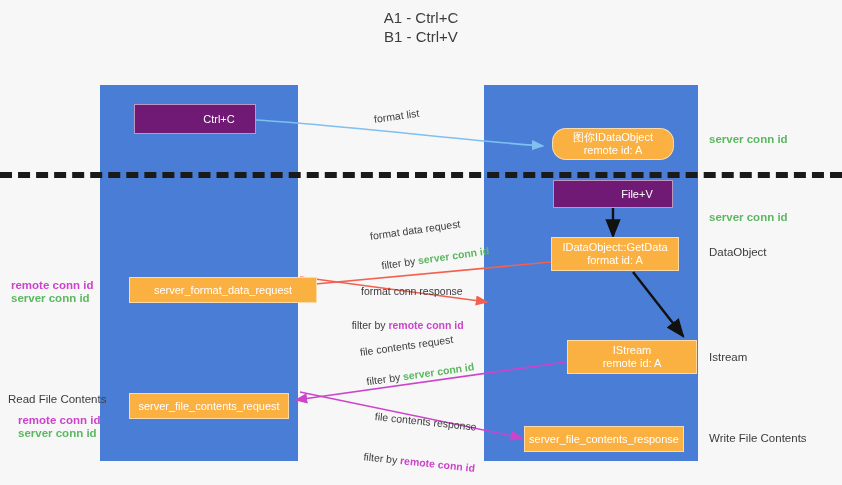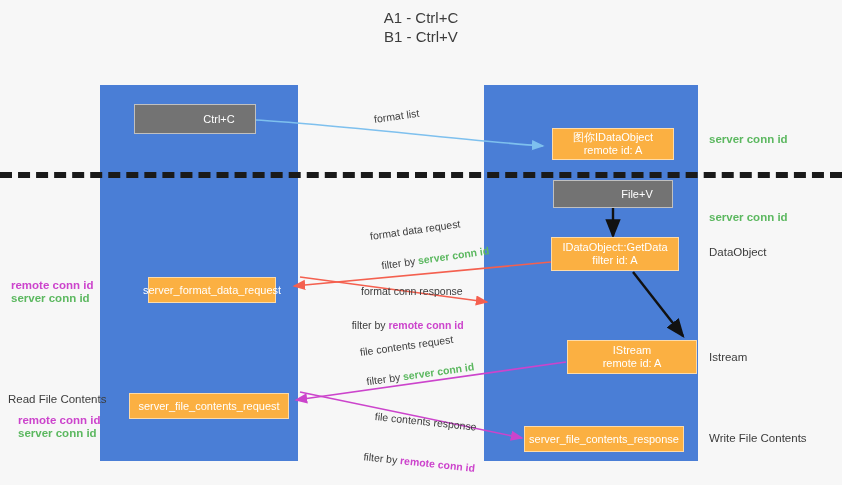--- a/index.html
+++ b/index.html
@@ -51,21 +51,21 @@
     flex-direction: column;
     align-items: center;
     justify-content: center;
     color: #ffffff;
     font-size: 11px;
     line-height: 13px;
     text-align: center;
     white-space: pre;
     border: 1px solid rgba(255,255,255,0.55);
   }
-  .node.green { background: #737373; padding-left: 48px; }
+  .node.green { background: #701a75; padding-left: 48px; }
   .node.orange { background: #fbb042; }
   .side-label {
     position: absolute;
     font-size: 11.5px;
     color: #3c3c3c;
     line-height: 14px;
     white-space: pre;
   }
   .conn-green { color: #5cb860; font-weight: bold; }
   .conn-magenta { color: #cc44cc; font-weight: bold; }
@@ -140,29 +140,29 @@
 
     <path d="M566,362 L296,400" fill="none" stroke="#cc44cc" stroke-width="1.6" marker-end="url(#ah-mag)"></path>
 
     <path d="M300,392 L522,438" fill="none" stroke="#cc44cc" stroke-width="1.6" marker-end="url(#ah-mag)"></path>
   </svg>
 
   <div class="dashed-rule" style="top:172px;"></div>
 
   <div class="node green" style="left:134px; top:104px; width:122px; height:30px;">Ctrl+C</div>
 
-  <div class="node orange" style="left:552px; top:128px; width:122px; height:32px;">图你IDataObject
+  <div class="node orange" style="left:552px; top:128px; width:122px; height:32px;border-radius:14px;">图你IDataObject
 remote id: A</div>
 
   <div class="node green" style="left:553px; top:180px; width:120px; height:28px;">File+V</div>
 
   <div class="node orange" style="left:551px; top:237px; width:128px; height:34px;">IDataObject::GetData
-filter id: A</div>
-
-  <div class="node orange" style="left:129px; top:277px; width:128px; height:26px;margin-left:19px;">server_format_data_request</div>
+format id: A</div>
+
+  <div class="node orange" style="left:129px; top:277px; width:188px; height:26px;">server_format_data_request</div>
 
 
   <div class="node orange" style="left:567px; top:340px; width:130px; height:34px;">IStream
 remote id: A</div>
 
   <div class="node orange" style="left:524px; top:426px; width:160px; height:26px;">server_file_contents_response</div>
 
   <div class="node orange" style="left:129px; top:393px; width:160px; height:26px;">server_file_contents_request</div>
 
   <div class="side-label conn-green" style="left:709px; top:132px;">server conn id</div>

